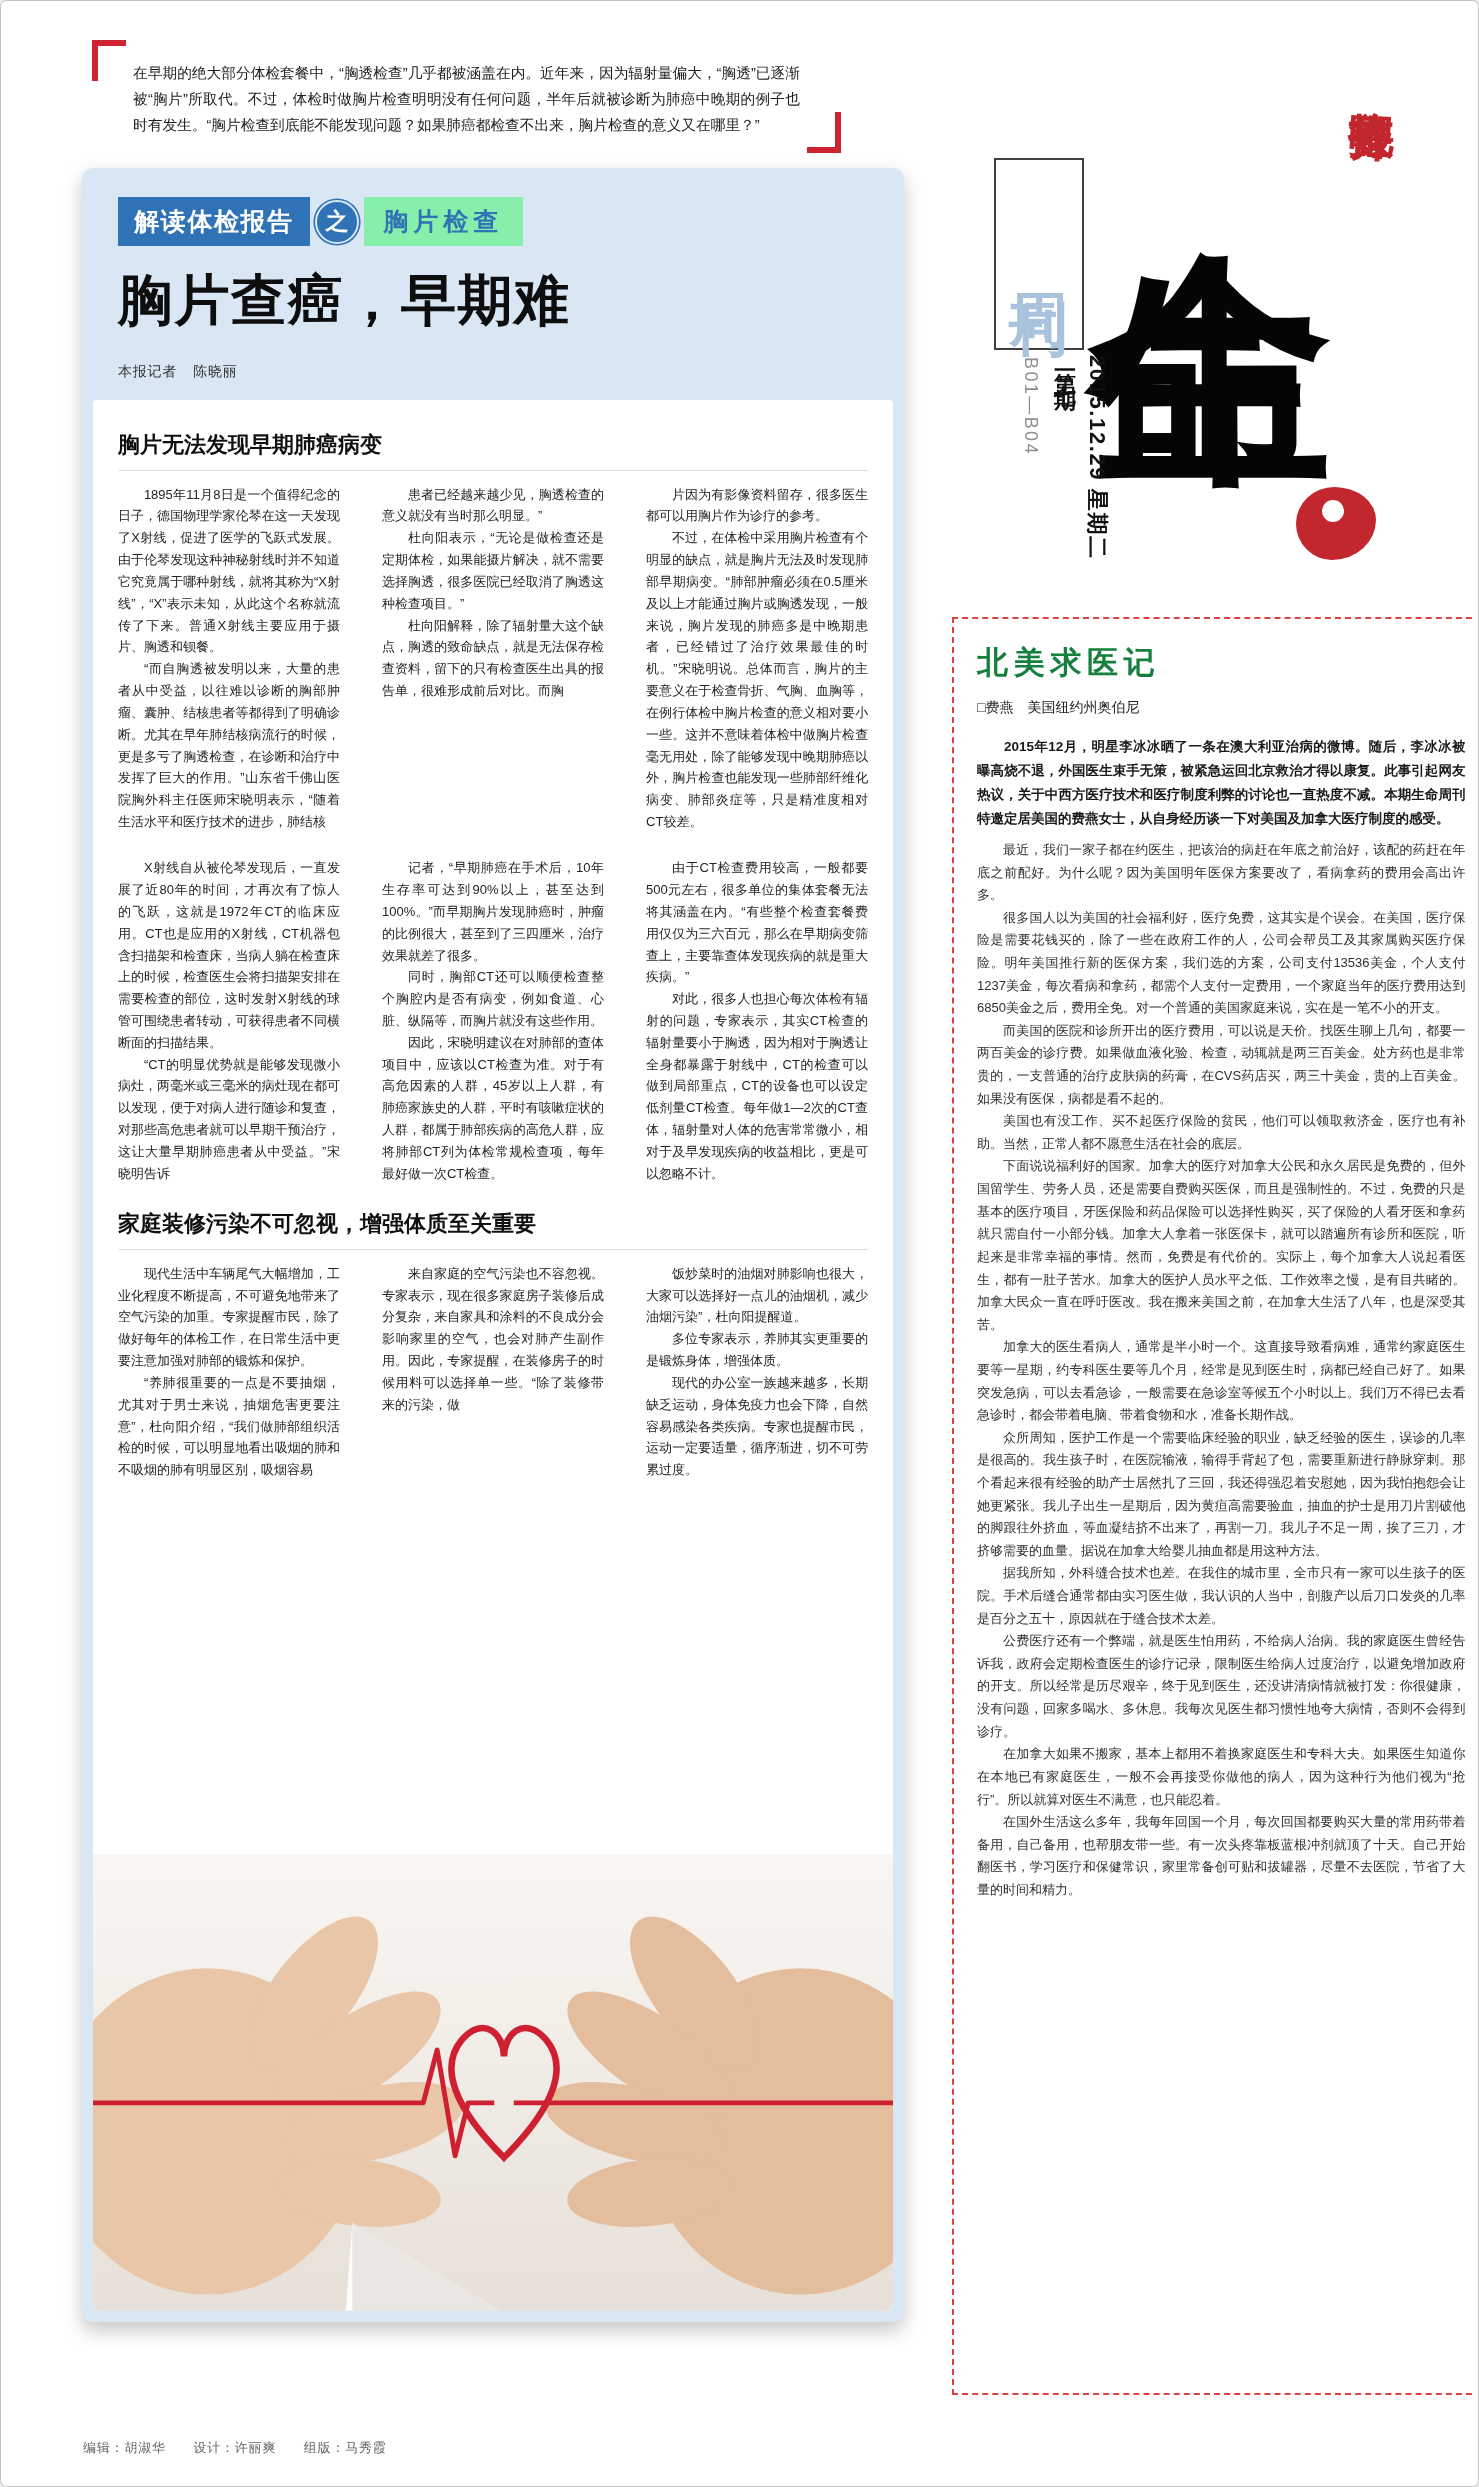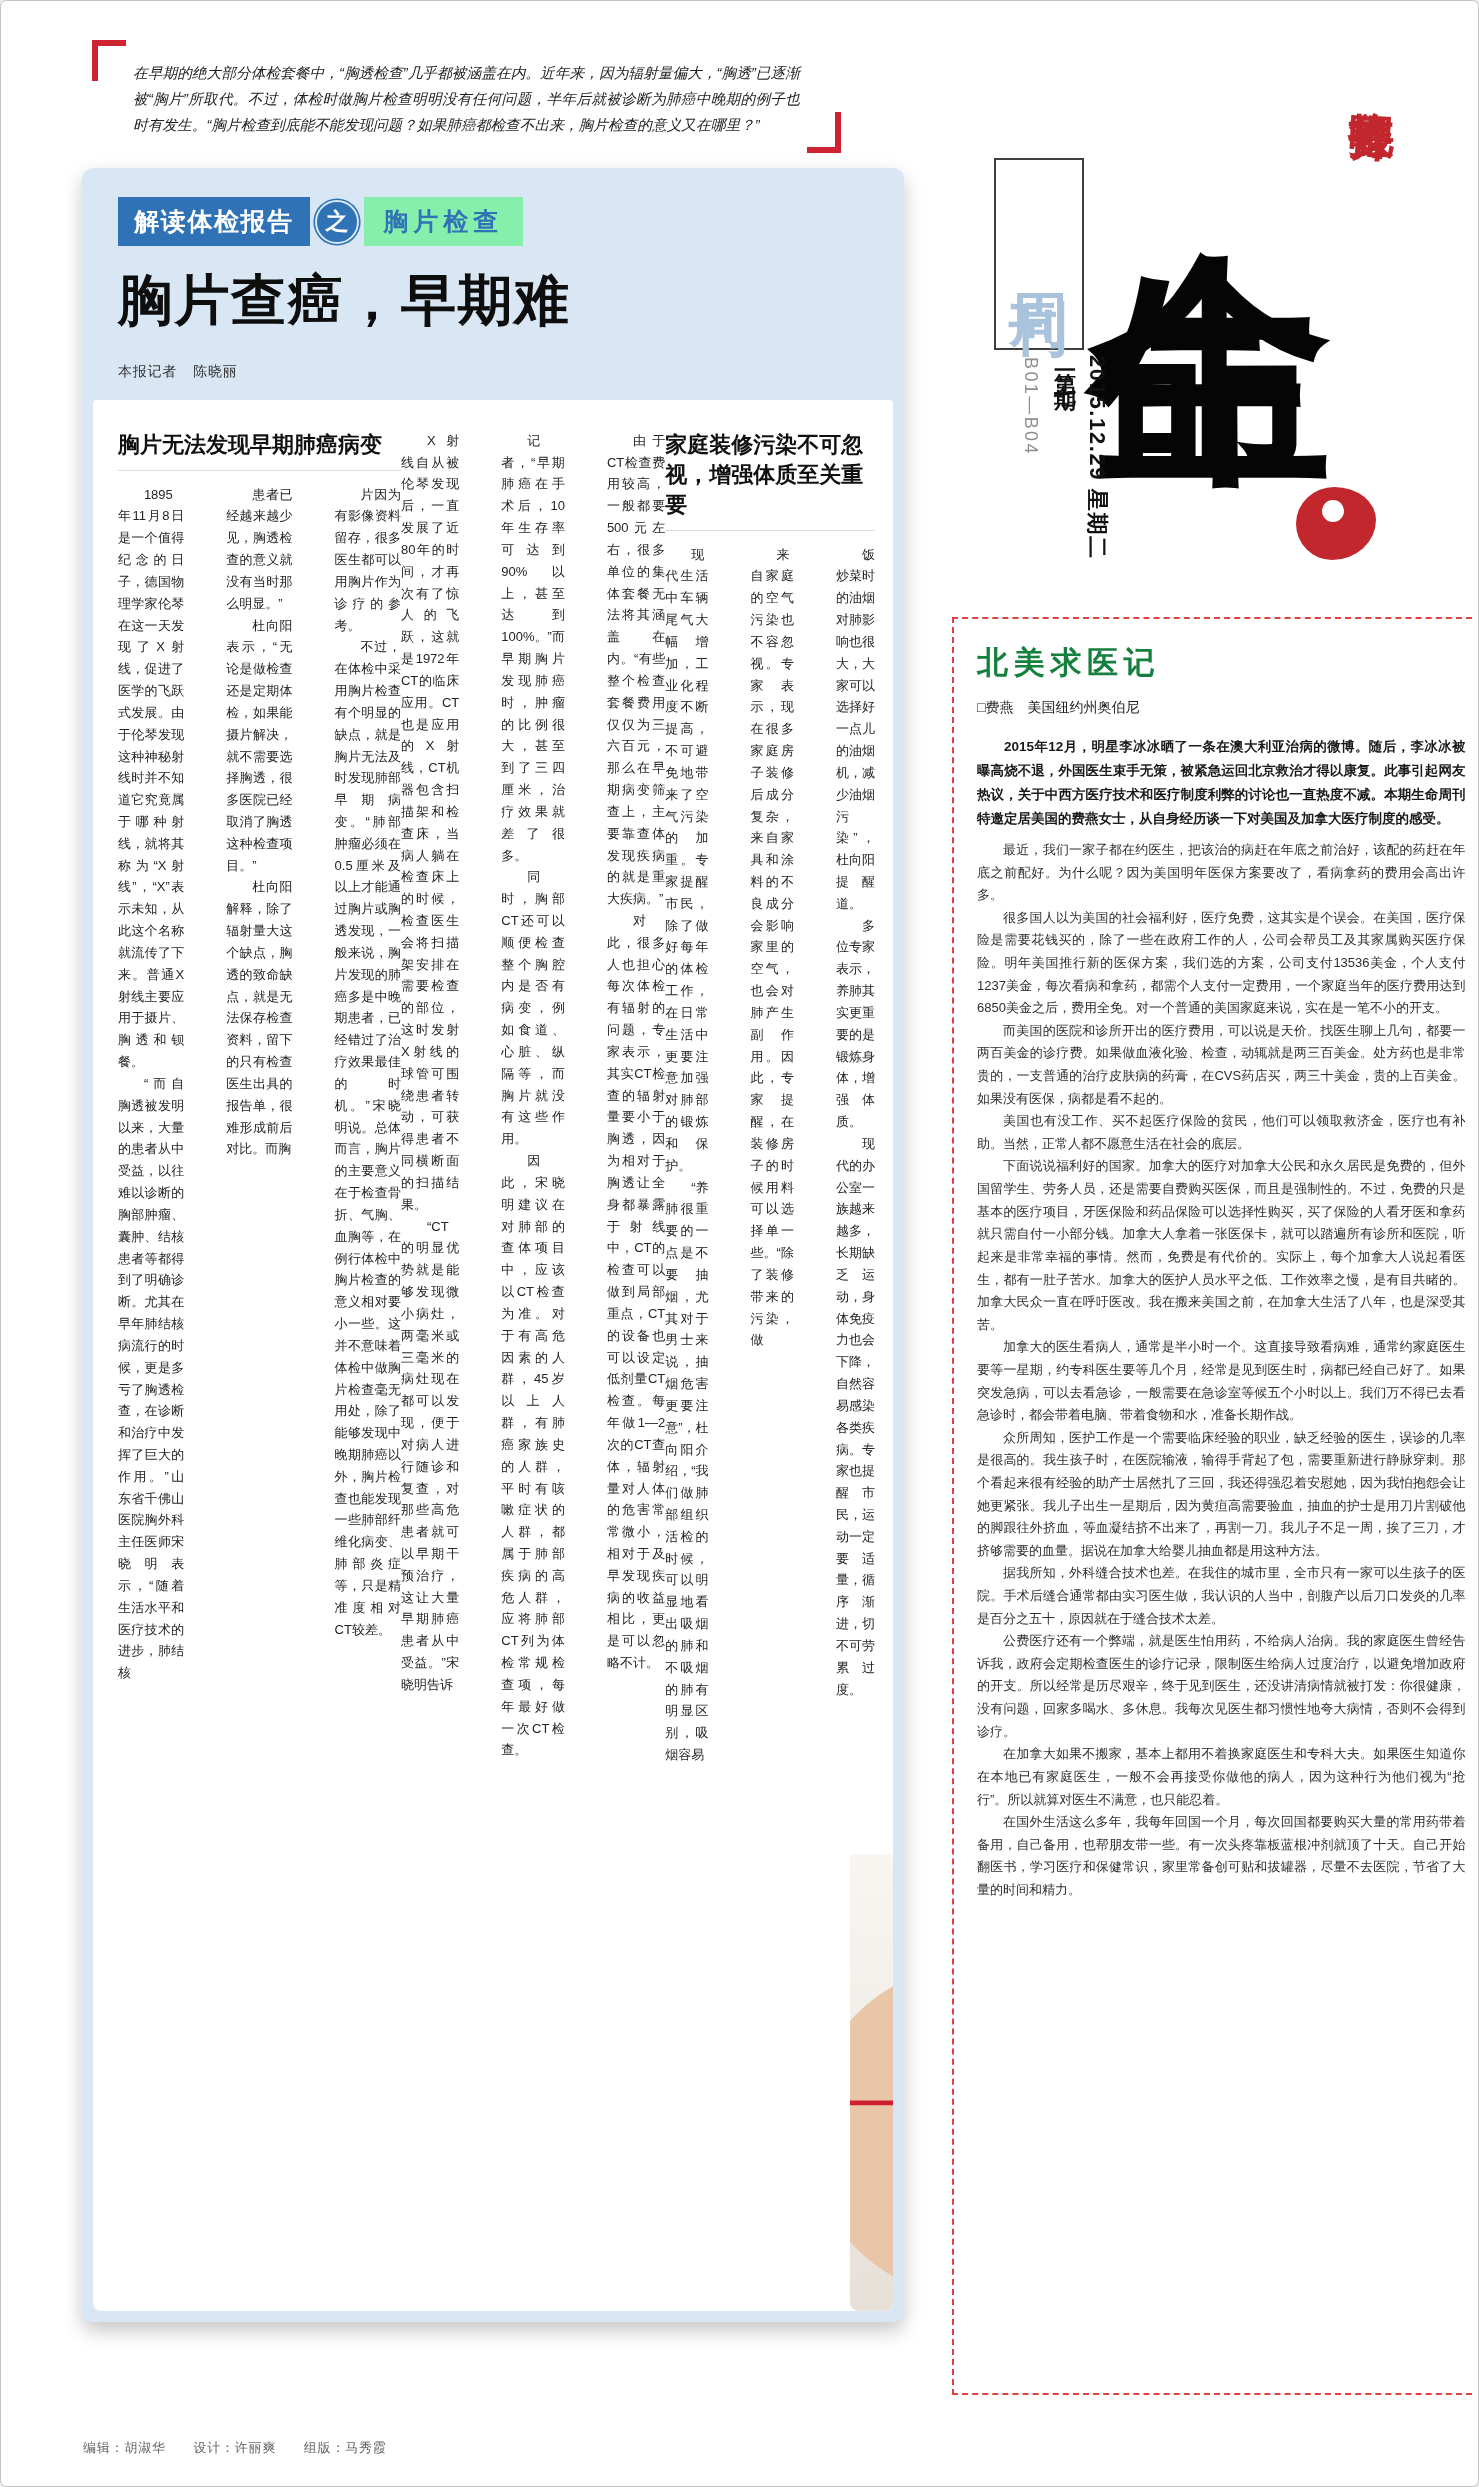--- a/index.html
+++ b/index.html
@@ -5,21 +5,21 @@
   * { margin:0; padding:0; box-sizing:border-box; }
   html,body { background:#ececec; }
   body { font-family:"Liberation Sans","DejaVu Sans",sans-serif; }
 
   .page { position:relative; width:1479px; height:2487px; margin:0 auto;
           background:#ffffff; border:0.8px solid #c3c3c3; border-radius:6.5px; overflow:hidden; }
 
   
   .intro { position:absolute; left:91px; top:39px; width:749px;
            padding:19.6px 41px 18px; font-size:14.7px; line-height:1.78;
-           color:#1d1d1d; text-align:justify;font-style:italic; }
+           color:#1d1d1d; text-align:justify; }
   .bracket-tl { position:absolute; left:0; top:0; width:34px; height:41px;
                 border-left:6.5px solid #ce2330; border-top:6.5px solid #ce2330; }
   .bracket-br { position:absolute; right:0; bottom:3.3px; width:34px; height:41px;
                 border-right:6.5px solid #ce2330; border-bottom:6.5px solid #ce2330; }
 
   
   .card { position:absolute; left:81px; top:167px; width:822px; height:2154px;
           background:#d9e7f4; border-radius:11.4px; box-shadow:0 8.2px 19.6px rgba(0,0,0,.22);
           padding:29px 11.4px 11.4px; display:flex; flex-direction:column; }
   .card-header { padding:0 24.5px; }
@@ -31,21 +31,21 @@
                 justify-content:center; margin:0 4.9px; border:2.4px solid #d9e7f4;
                 box-shadow:0 0 0 1.6px #2f73b6; }
   .tag-sub { background:#86efac; color:#2f73b6; font-size:25px; font-weight:bold;
              padding:8.2px 19.6px; letter-spacing:4.9px; }
   .article-title { font-size:55px; font-weight:900; color:#0e0e0e; margin-top:18px;
                    letter-spacing:1.6px; }
   .byline { margin-top:24.5px; font-size:14px; color:#333; letter-spacing:0.8px; }
   .byline .name { margin-left:11.4px; }
 
   .card-body { margin-top:19.6px; background:#fff; border-radius:3.3px 3.3px 8.2px 8.2px;
-               padding:16.3px 24.5px 0; flex:1; display:flex; flex-direction:row; overflow:hidden; }
+               padding:16.3px 24.5px 0; flex:1; display:flex; flex-direction:column; overflow:hidden; }
   .section h3 { font-size:22px; font-weight:bold; color:#101010; padding:13px 0 9.8px; }
   .section .head-rule { border-bottom:0.8px solid #ddd; }
   .cols { display:flex; gap:42px; padding:13px 0 11.4px; }
   .col { flex:1; font-size:13px; line-height:1.68; color:#242424; text-align:justify; }
   .col p { text-indent:2em; margin:0; }
 
   .photo-wrap { margin:8.2px -24.5px 0; margin-top:auto; border-radius:0 0 8.2px 8.2px;
                 overflow:hidden; line-height:0; }
 
   

